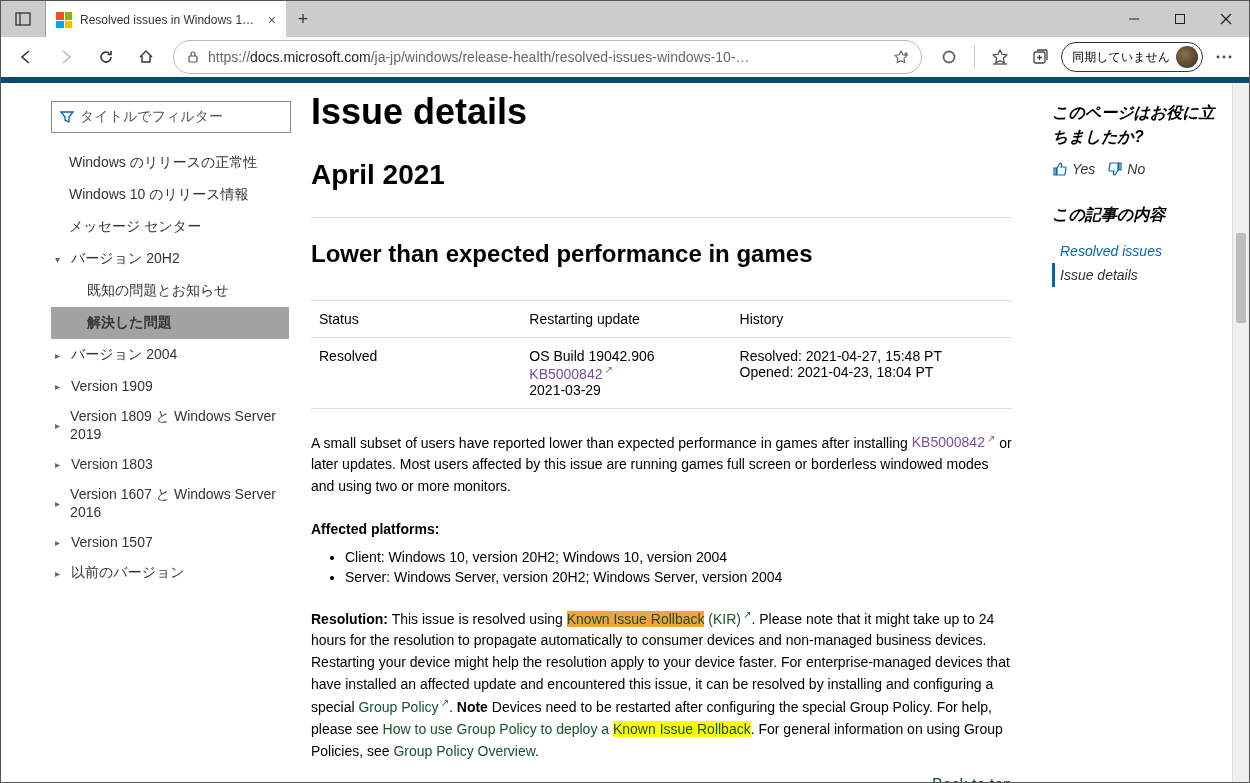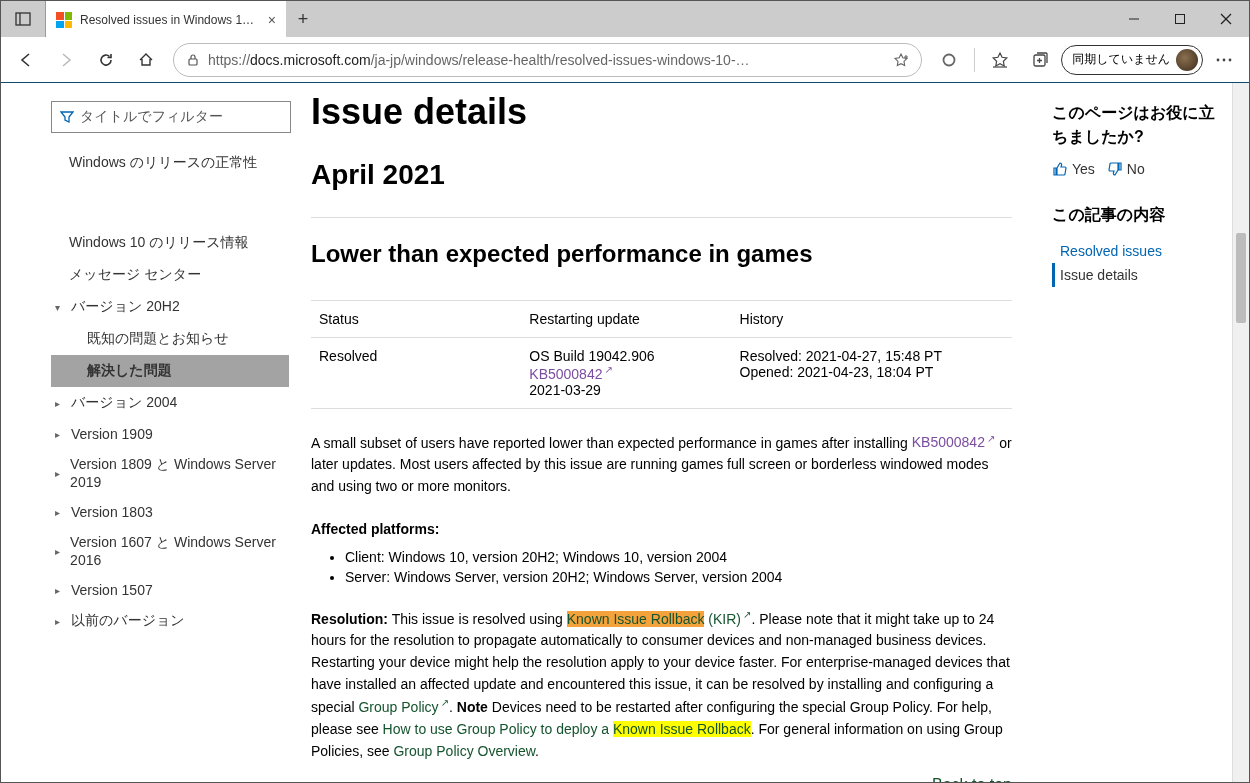--- a/index.html
+++ b/index.html
@@ -10,21 +10,21 @@
 .tab { width:240px; background:#fff; display:flex; align-items:center; padding:0 10px; gap:8px; border-top:2px solid #fff; }
 .favicon { width:16px; height:16px; display:grid; grid-template-columns:1fr 1fr; grid-template-rows:1fr 1fr; gap:1px;}
 .favicon span:nth-child(1){background:#f25022;} .favicon span:nth-child(2){background:#7fba00;}
 .favicon span:nth-child(3){background:#00a4ef;} .favicon span:nth-child(4){background:#ffb900;}
 .tab-title { flex:1; font-size:12px; color:#333; white-space:nowrap; overflow:hidden; text-overflow:ellipsis;}
 .tab-close { font-size:14px; color:#555;}
 .newtab { width:34px; display:flex; align-items:center; justify-content:center; font-size:18px; color:#333;}
 .titlebar-spacer { flex:1; }
 .win-controls { display:flex; }
 .win-btn { width:46px; display:flex; align-items:center; justify-content:center; }
-.toolbar { height:46px; background:#fff; border-bottom:1px solid #0c4a6e; display:flex; align-items:center; padding:0 6px; gap:2px;}
+.toolbar { height:46px; background:#fff; border-bottom:6px solid #0c4a6e; display:flex; align-items:center; padding:0 6px; gap:2px;}
 .tbtn { width:38px; height:38px; display:flex; align-items:center; justify-content:center; border-radius:4px; color:#444;}
 .tbtn.disabled { color:#aaa; }
 .url-bar { flex:1; display:flex; align-items:center; height:34px; border:1px solid #bbb; border-radius:17px; padding:0 12px; gap:8px; margin:0 6px;}
 .url-text { flex:1; font-size:14px; color:#666; white-space:nowrap; overflow:hidden; text-overflow:ellipsis;}
 .url-text .host { color:#222;}
 .profile-btn { height:30px; border:1px solid #333; border-radius:15px; display:flex; align-items:center; padding:0 4px 0 10px; gap:6px; font-size:12px;}
 .avatar { width:22px; height:22px; border-radius:50%; background: radial-gradient(circle at 40% 40%, #8a7050, #3b2a1a); }
 .content-area { flex:1; display:flex; position:relative; overflow:hidden;}
 .scroll-stub { width:17px; background:#f0f0f0; border-left:1px solid #ddd; position:relative;}
 .scroll-thumb { position:absolute; top:150px; height:90px; left:3px; right:3px; background:#bcbcbc; border-radius:2px;}
@@ -45,21 +45,21 @@
 a.link { color:#14532d; text-decoration:none;}
 a.visited { color:#7b4ca0; text-decoration:none;}
 .ext-icon { font-size:10px; vertical-align:super; margin-left:2px;}
 .body-text { font-size:14px; line-height:1.55; margin-top:22px;}
 .bold { font-weight:700; }
 ul.plat { margin:8px 0 8px 34px; font-size:14px;}
 ul.plat li { margin:4px 0; list-style:disc;}
 .hl-orange { background:#f4a23c; }
 .hl-yellow { background:#ffff00; }
 .back-top { text-align:right; padding:14px 0 0; }
-.right-rail { width:180px; padding:18px 10px 0 0; font-size:14px;}
+.right-rail { width:180px; padding:18px 10px 0 0; font-size:14px;font-style:italic;}
 .right-rail h4 { font-size:16px; font-weight:600; line-height:1.5; margin-bottom:12px;}
 .feedback { display:flex; gap:12px; margin-bottom:26px; color:#0065b3;}
 .feedback span { display:flex; align-items:center; gap:4px; color:#333;}
 .feedback svg { stroke:#0065b3;}
 .toc a { display:block; padding:4px 0 4px 8px; color:#0065b3; text-decoration:none;}
 .toc a.current { border-left:3px solid #0065b3; padding-left:5px; color:#333;}
 svg { display:block; }
 </style>
 </head>
 <body>
@@ -177,21 +177,21 @@
         <div class="filter">
           <svg width="14" height="14" viewBox="0 0 14 14">
               <path d="M1 2h12L9 7v5l-4-2V7z" fill="none" stroke="#0065b3" stroke-width="1.3"></path>
             </svg>
           <span>タイトルでフィルター</span>
         </div>
         <div id="nav-list">
             <div class="nav-item" style="padding-left: 18px;">
               <span>Windows のリリースの正常性</span>
             </div>
-            <div class="nav-item" style="padding-left: 18px; margin-top: 48px;">
+            <div class="nav-item" style="padding-left: 18px;">
               <span>Windows 10 のリリース情報</span>
             </div>
             <div class="nav-item" style="padding-left: 18px;">
               <span>メッセージ センター</span>
             </div>
             <div class="nav-item" style="padding-left: 4px;">
               <span class="chev">▾</span>
               <span>バージョン 20H2</span>
             </div>
             <div class="nav-item" style="padding-left: 36px;">

